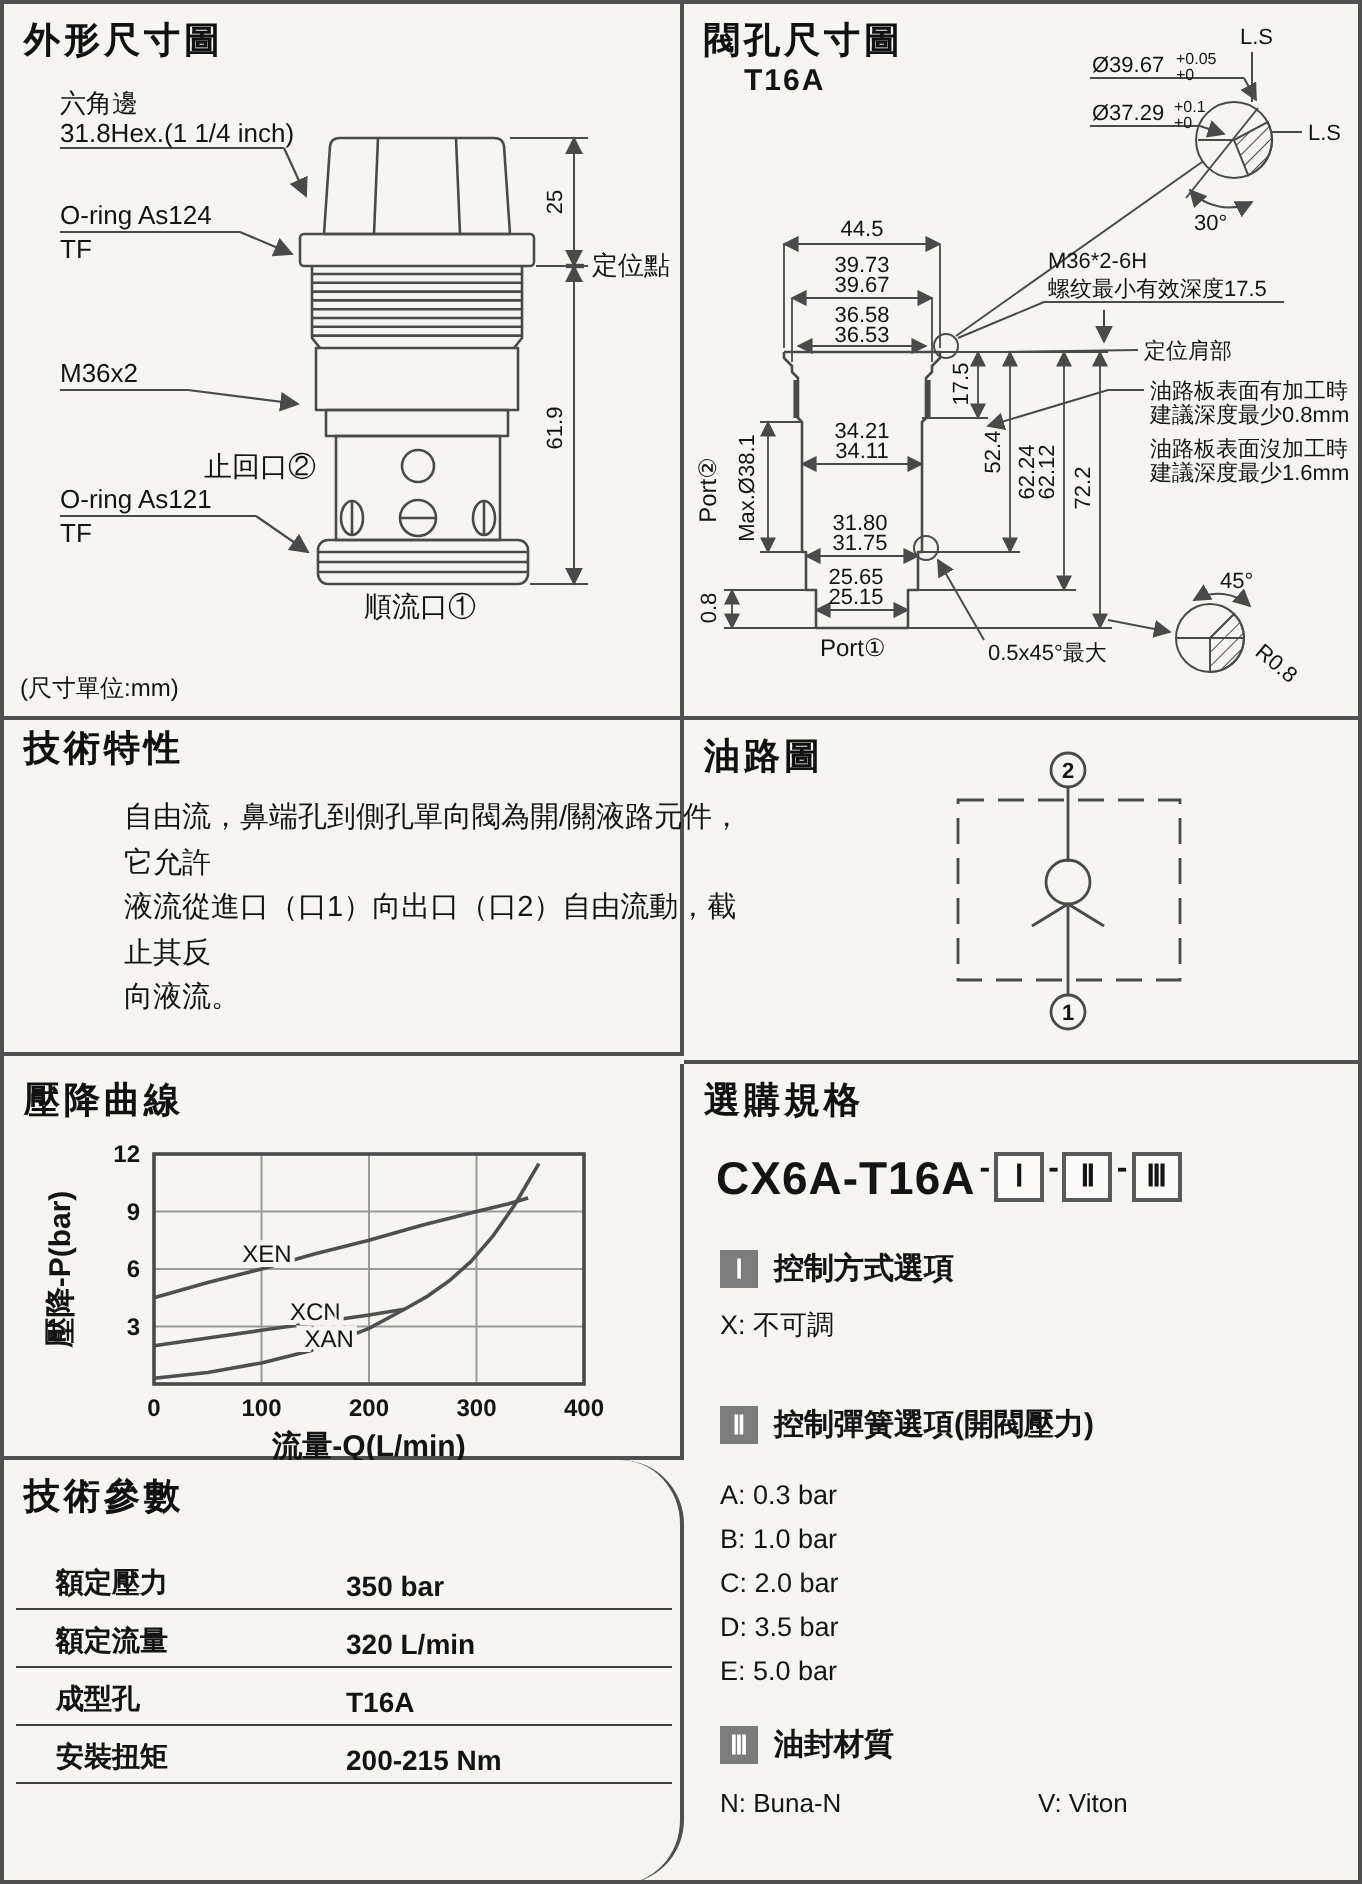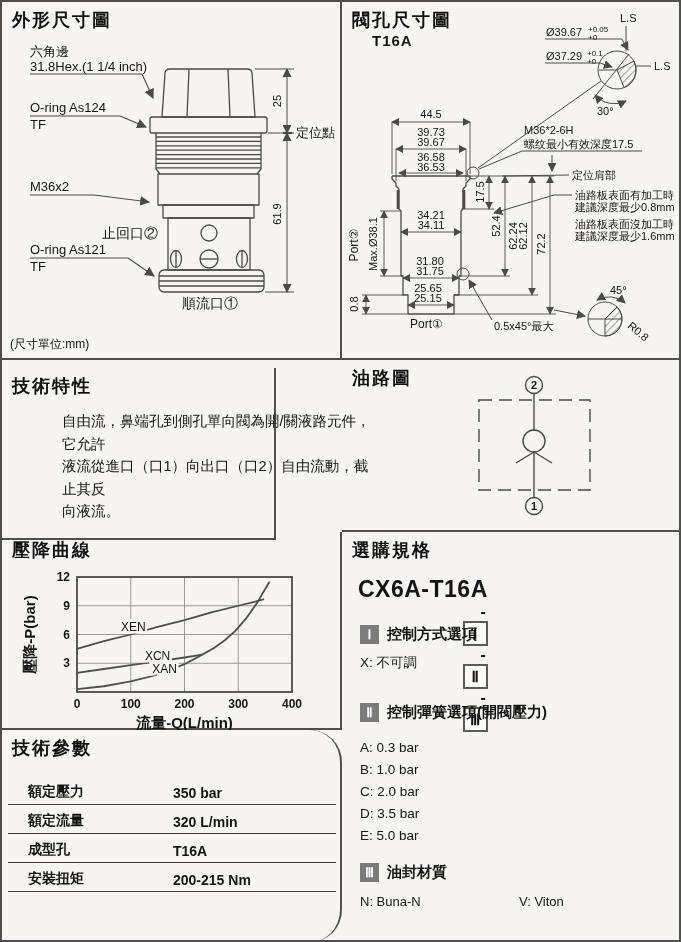--- a/index.html
+++ b/index.html
@@ -19,21 +19,21 @@
   .tick{font-size:12px;font-weight:bold;}
   .axis-label{font-size:15px;font-weight:bold;}
   .series-label{font-size:12px;paint-order:stroke;stroke:#f6f5f2;stroke-width:5px;}
   
   .feat-text{position:absolute;left:12px;top:42px;width:318px;font-size:14.5px;line-height:22.5px;margin-left:48px;}
   
   .prow{position:absolute;left:6px;width:328px;height:28px;border-bottom:1.6px solid #3f3f3f;}
   .prow .pl{position:absolute;left:20px;bottom:3px;font-size:14px;font-weight:bold;}
   .prow .pv{position:absolute;left:165px;bottom:3px;font-size:14px;font-weight:bold;}
   
-  .model-line{position:absolute;left:16px;top:44px;display:flex;align-items:flex-end;flex-direction:column;}
+  .model-line{position:absolute;left:16px;top:44px;display:flex;align-items:flex-start;}
   .model{font-size:23px;font-weight:bold;letter-spacing:.5px;}
   .mdash{font-size:16px;font-weight:bold;margin:0 2px;}
   .code-box{display:inline-block;min-width:17px;padding:0 2px;height:21px;line-height:21px;text-align:center;
             border:2px solid #5a5a5a;font-size:15px;font-weight:bold;background:#fcfbf9;}
   .sec-head{position:absolute;display:flex;align-items:center;gap:8px;}
   .sec-num{display:inline-block;width:19px;height:19px;line-height:19px;text-align:center;
            background:#7c7c7c;color:#fff;font-size:13px;font-weight:bold;}
   .sec-title{font-size:15px;font-weight:bold;}
   .opt{position:absolute;left:18px;font-size:13.5px;}
   .opt2{position:absolute;font-size:13px;}
@@ -245,21 +245,21 @@
       <text class="dim" x="182" y="132">M36*2-6H</text>
       <text class="note" x="182" y="146">螺纹最小有效深度17.5</text>
       <text class="note" x="230" y="177">定位肩部</text>
       <text class="note" x="233" y="197">油路板表面有加工時，</text>
       <text class="note" x="233" y="209">建議深度最少0.8mm</text>
       <text class="note" x="233" y="226">油路板表面沒加工時，</text>
       <text class="note" x="233" y="238">建議深度最少1.6mm</text>
     </svg>
   </section>
 
-  <section class="panel b-r b-b" style="left:0;top:366px;width:274px;height:172px;">
+  <section class="panel b-r b-b" style="left:0;top:354px;width:340px;height:172px;">
     <h2 class="ptitle">技術特性</h2>
     <div class="feat-text">
       <div>自由流，鼻端孔到側孔單向閥為開/關液路元件，它允許</div>
       <div>液流從進口（口1）向出口（口2）自由流動，截止其反</div>
       <div>向液流。</div>
     </div>
   </section>
 
   <section class="panel b-b" style="left:340px;top:358px;width:337px;height:172px;">
     <h2 class="ptitle">油路圖</h2>

